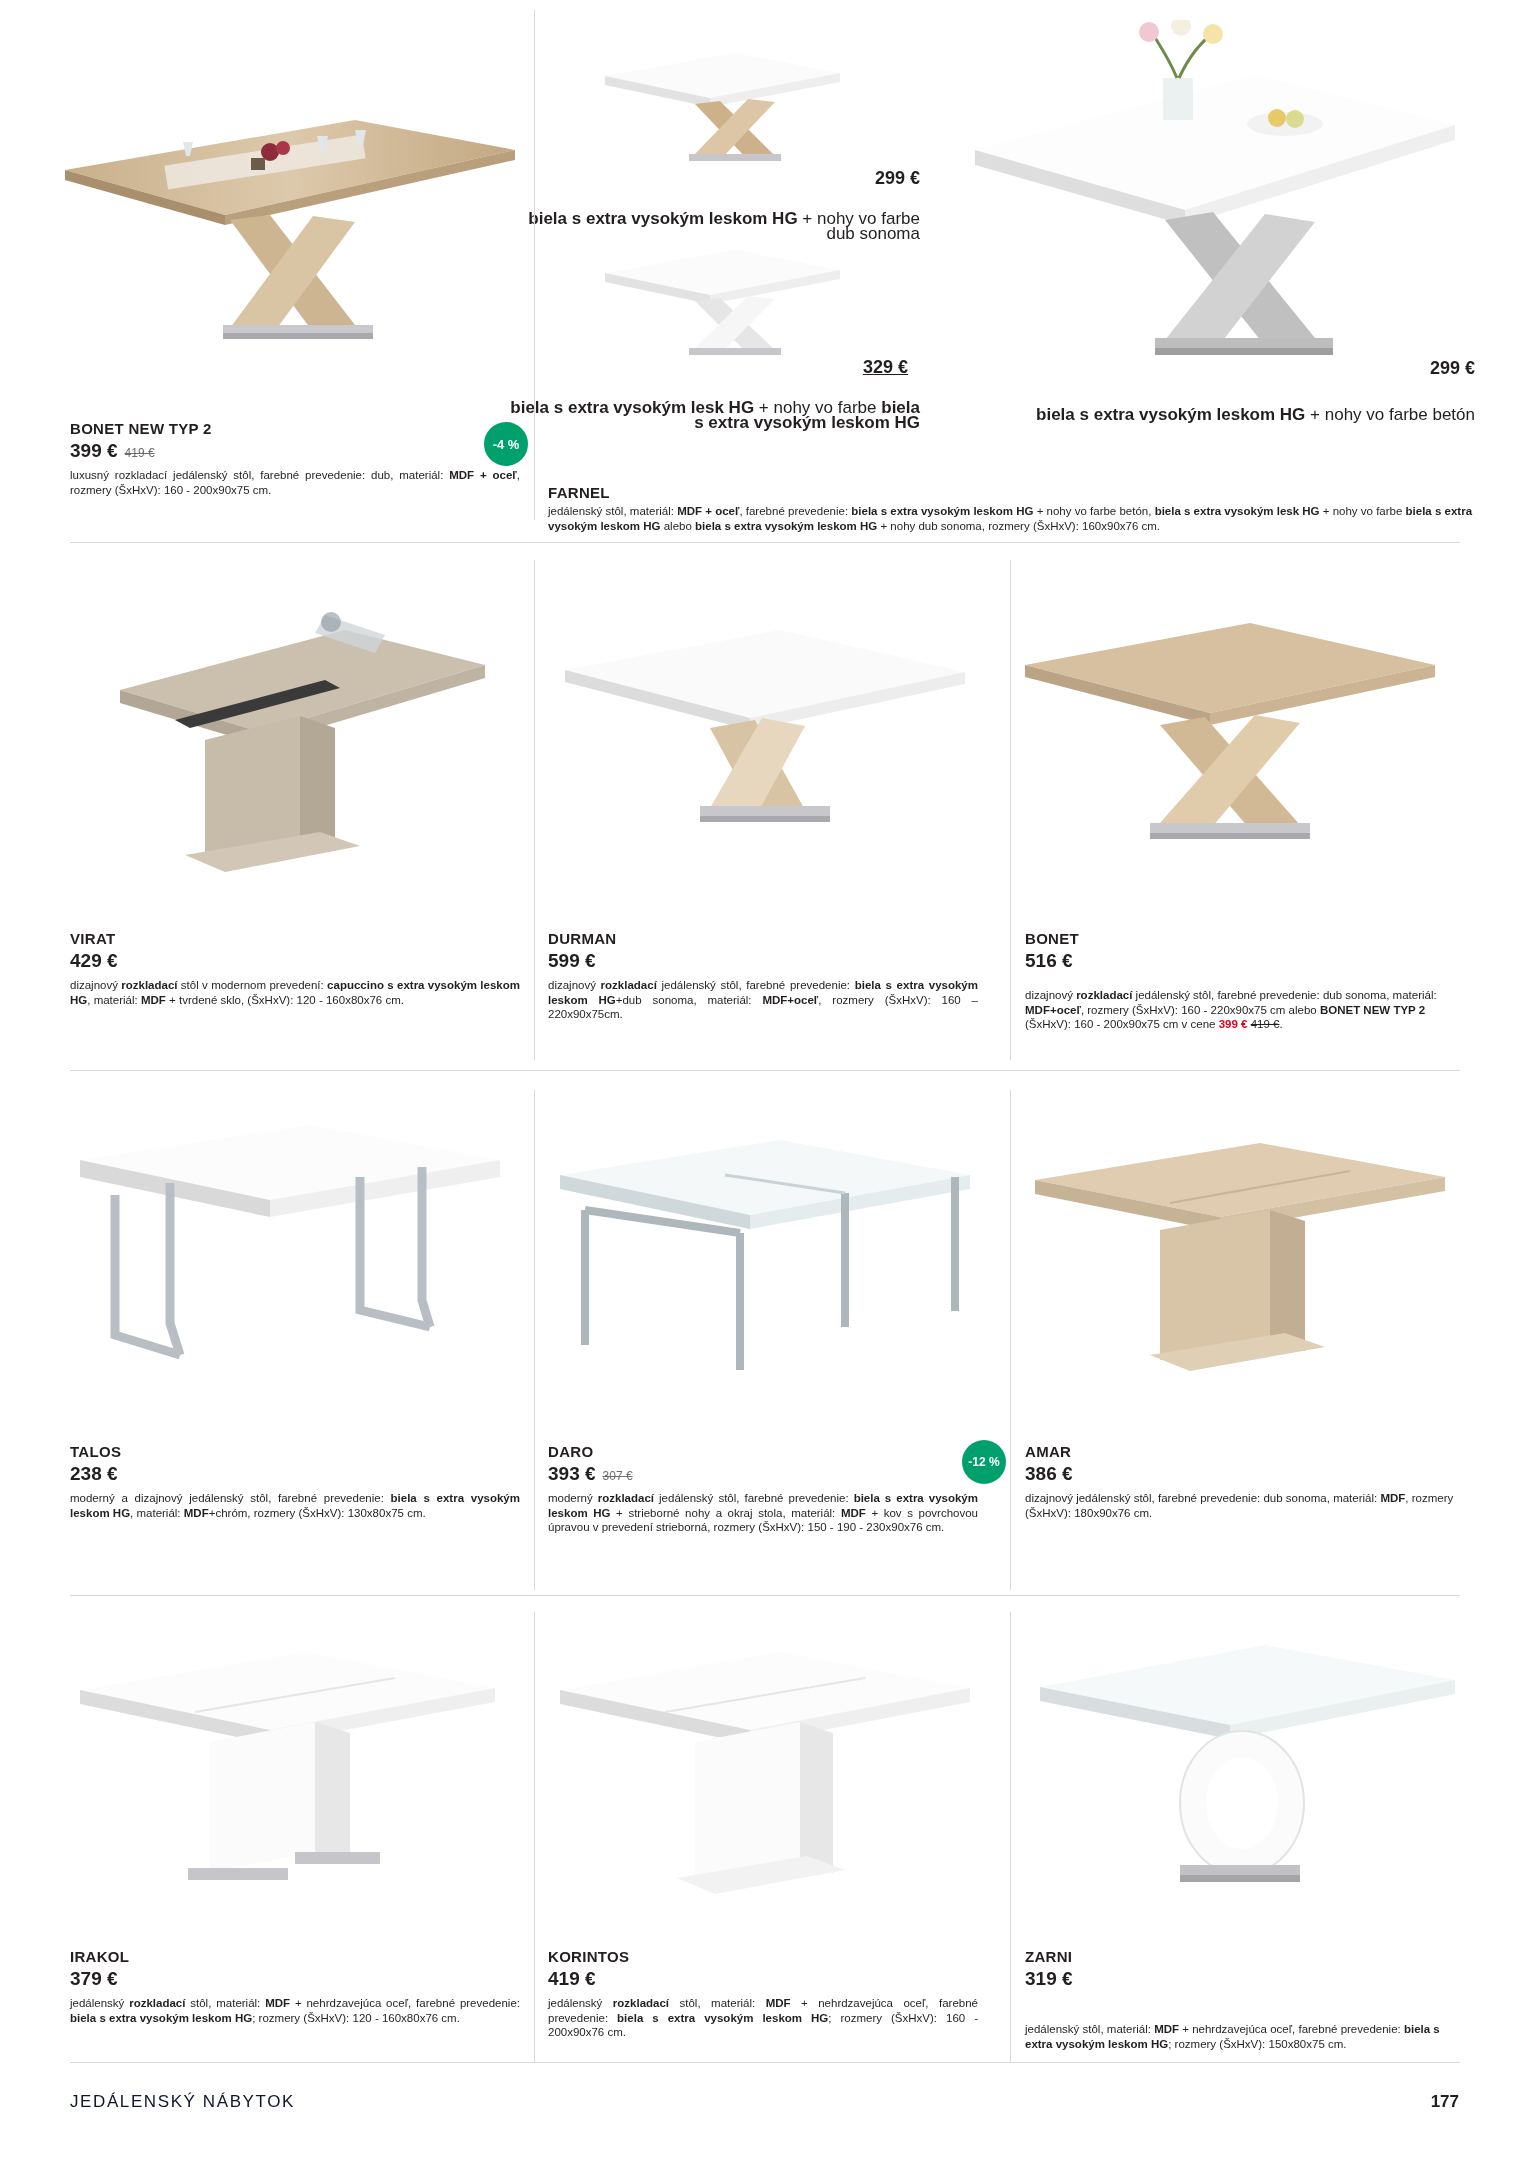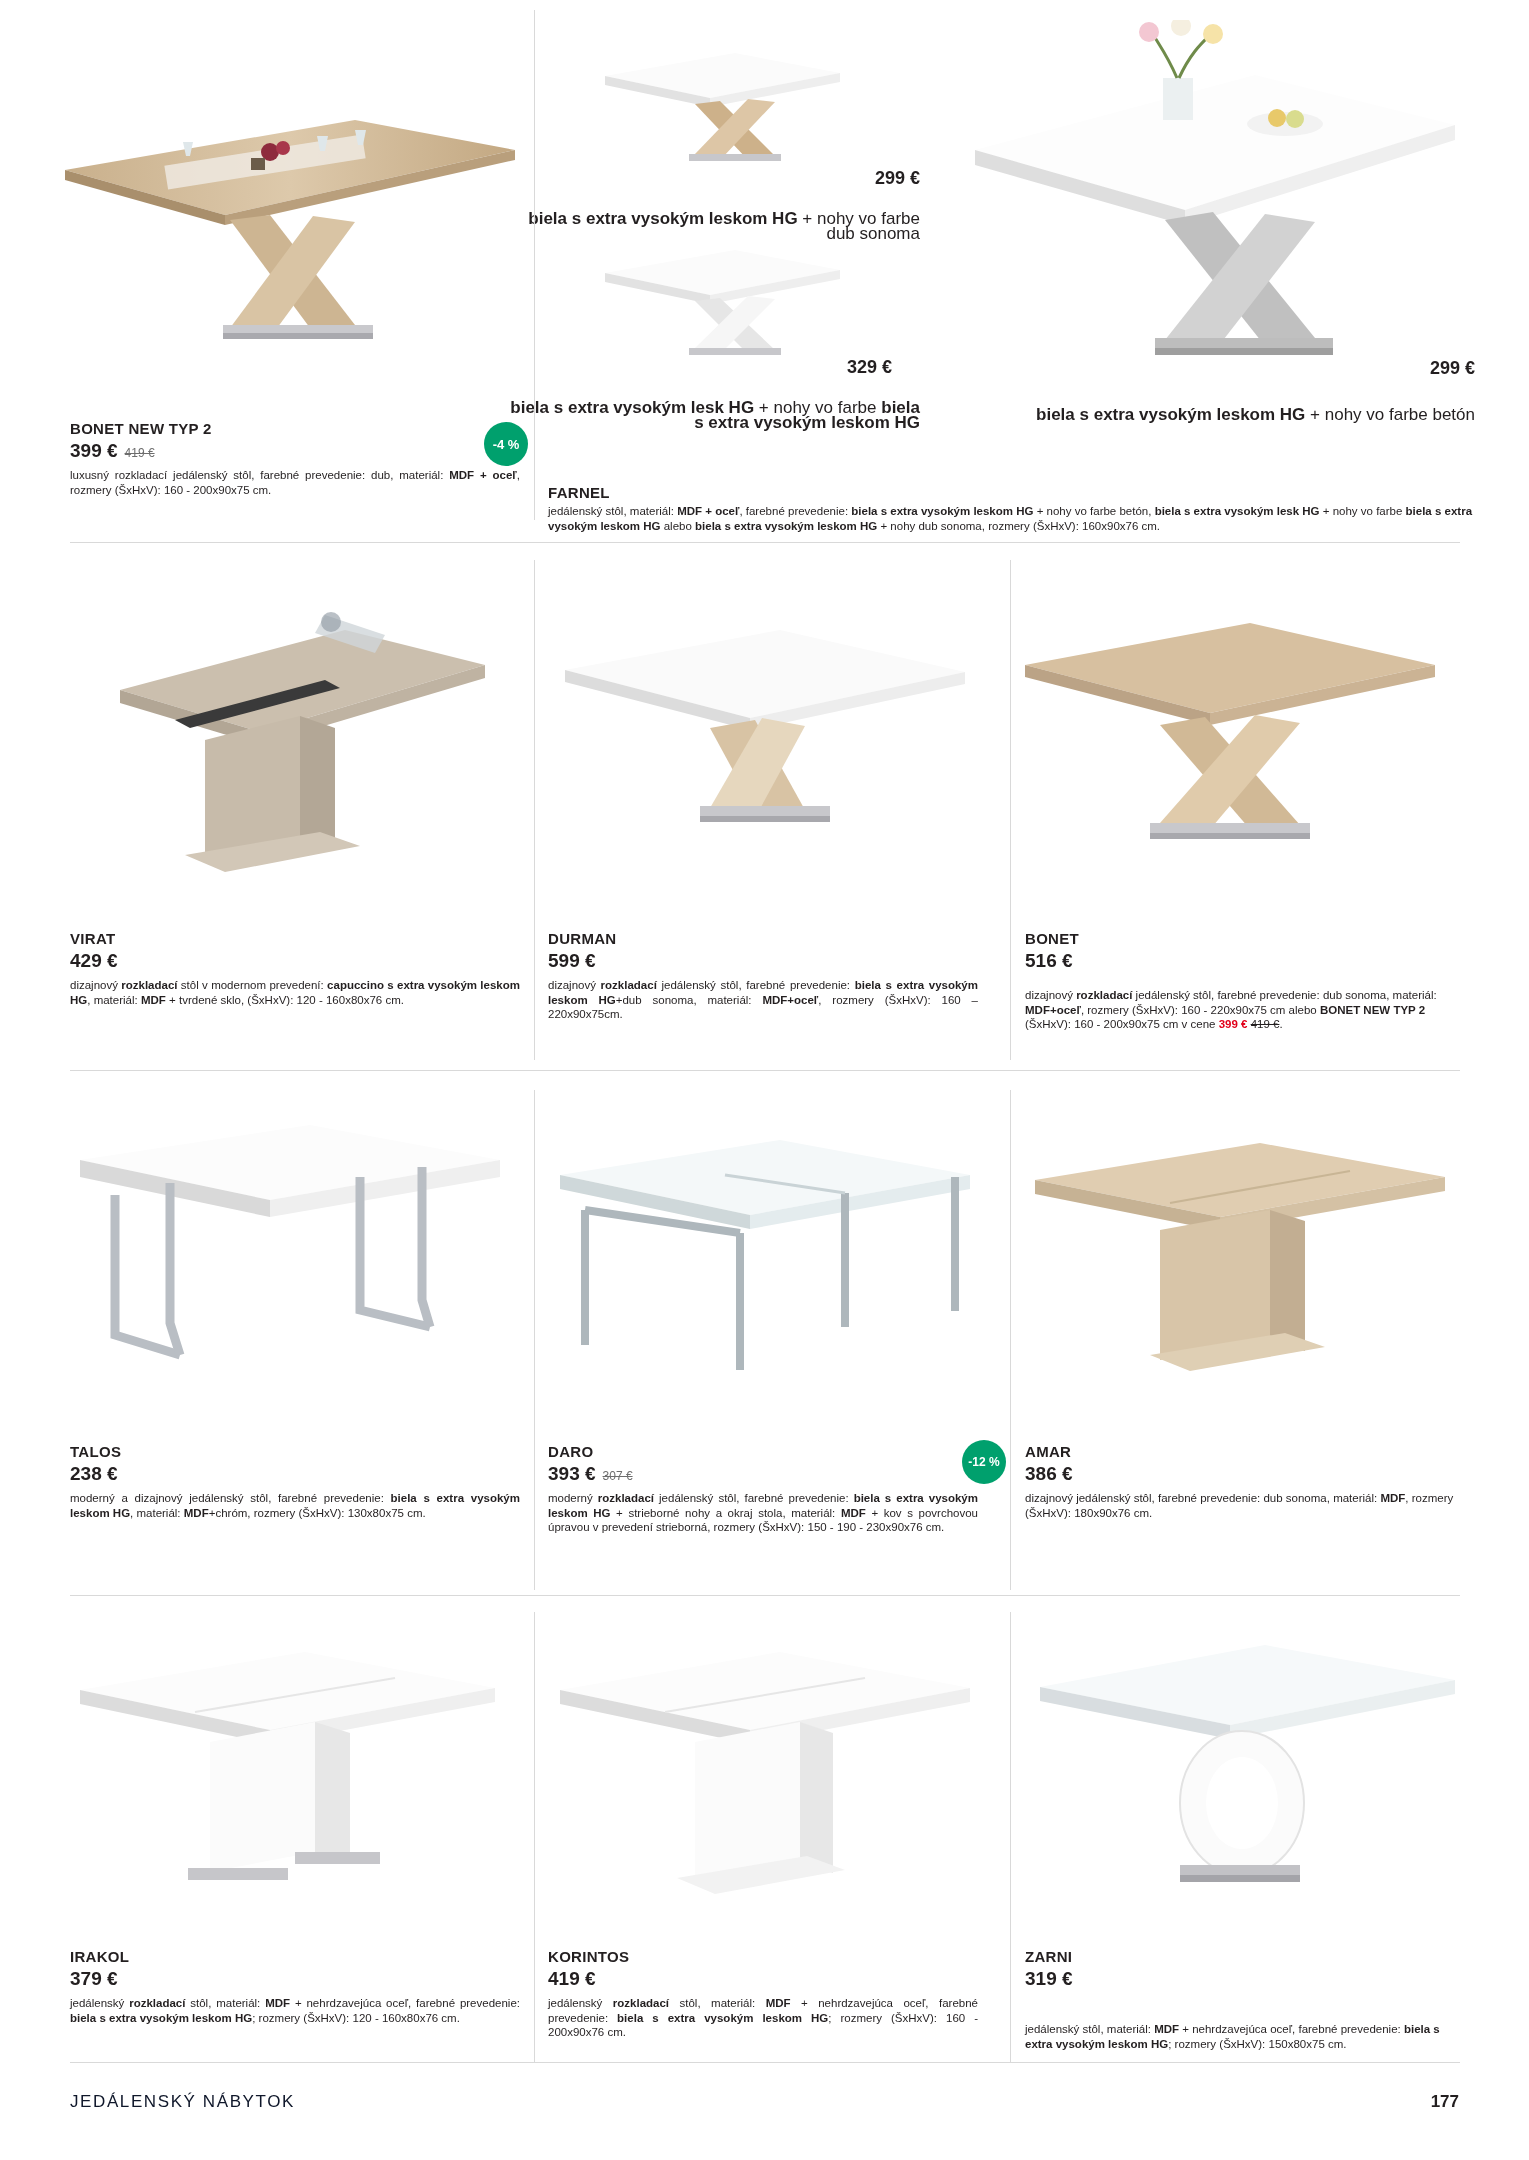--- a/index.html
+++ b/index.html
@@ -152,21 +152,21 @@
     <svg viewBox="0 0 270 145">
       <polygon points="20,45 150,22 255,42 125,67" fill="#fbfbfb"></polygon>
       <polygon points="20,45 125,67 125,76 20,54" fill="#e2e2e2"></polygon>
       <polygon points="125,67 255,42 255,51 125,76" fill="#eeeeee"></polygon>
       <polygon points="110,73 135,70 190,122 163,126" fill="#e6e6e6"></polygon>
       <polygon points="190,71 163,68 110,120 137,124" fill="#f6f6f6"></polygon>
       <rect x="104" y="120" width="92" height="7" fill="#c7c7cb"></rect>
     </svg>
   </div>
 
-  <div class="variant-price" style="left:532px; top:357px; width:360px;">329 €</div>
+  <div class="variant-price" style="left:548px; top:357px; width:360px;text-decoration:underline;">329 €</div>
   <div class="variant-label" style="left:500px; top:383px; width:420px;">
     <span class="b">biela s extra vysokým lesk HG</span> + nohy vo farbe <span class="b">biela s extra vysokým leskom HG</span>
   </div>
 
   <div class="img-wrap" style="left:955px; top:20px; width:520px; height:360px;">
     <svg viewBox="0 0 520 360">
       <polygon points="20,130 300,55 500,105 230,190" fill="#fdfdfd"></polygon>
       <polygon points="20,130 230,190 230,205 20,145" fill="#dedede"></polygon>
       <polygon points="230,190 500,105 500,120 230,205" fill="#efefef"></polygon>
 

